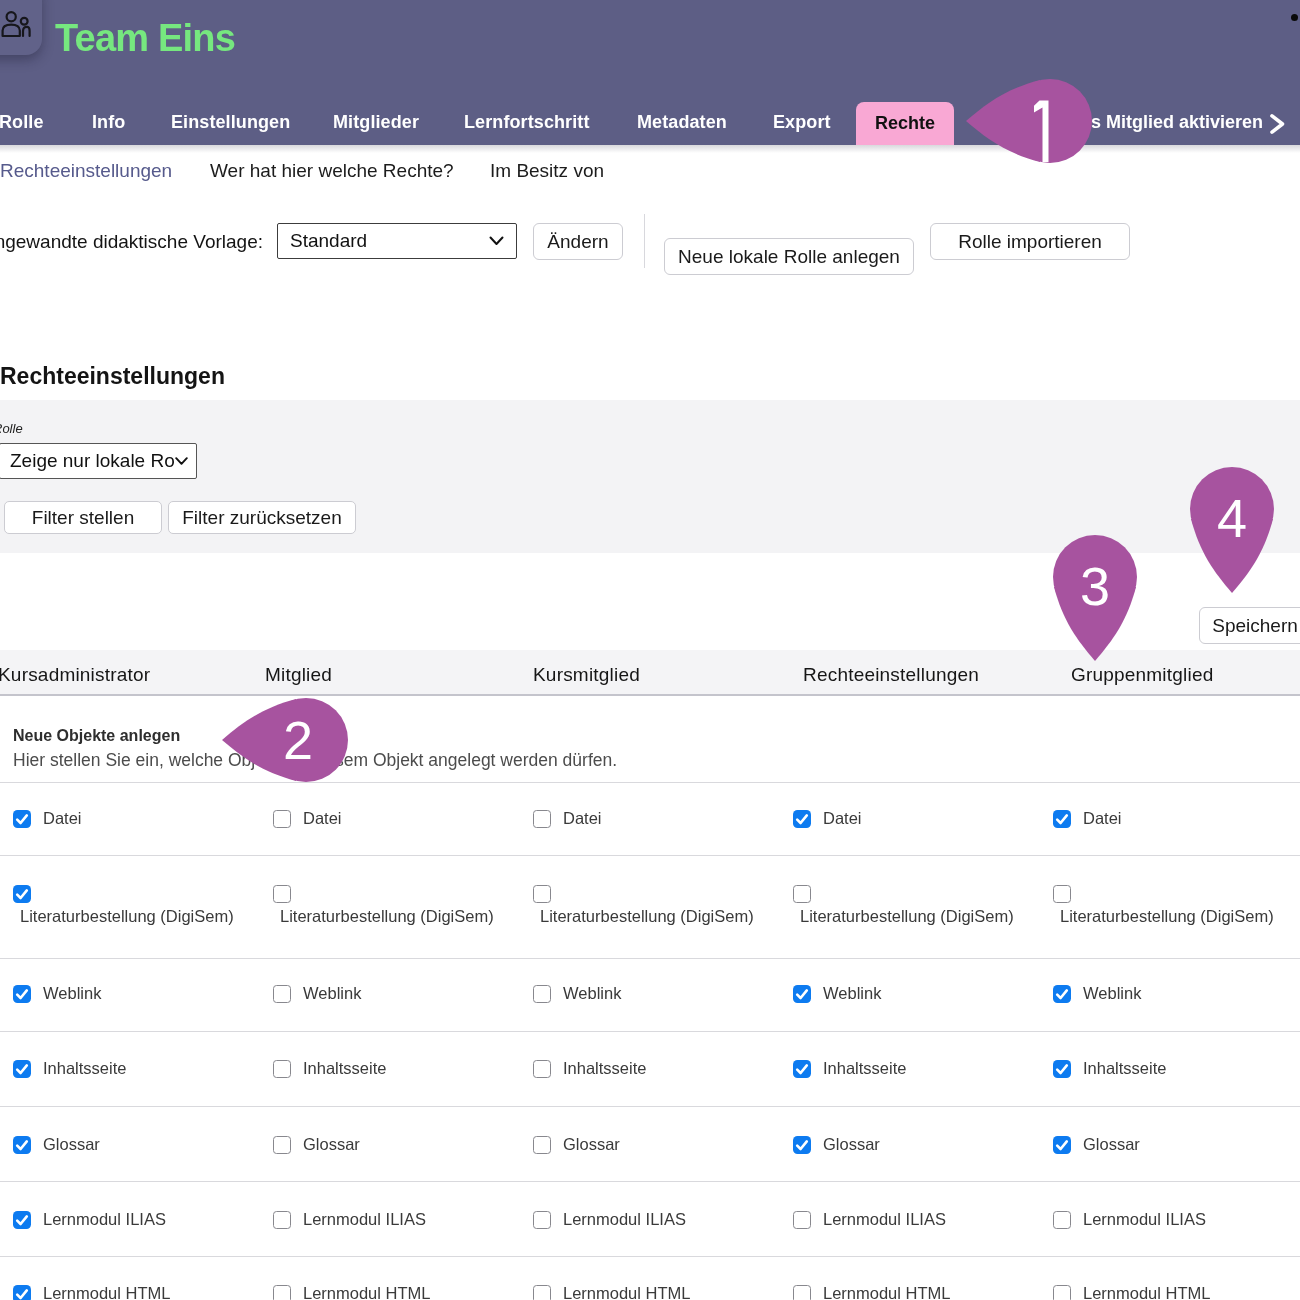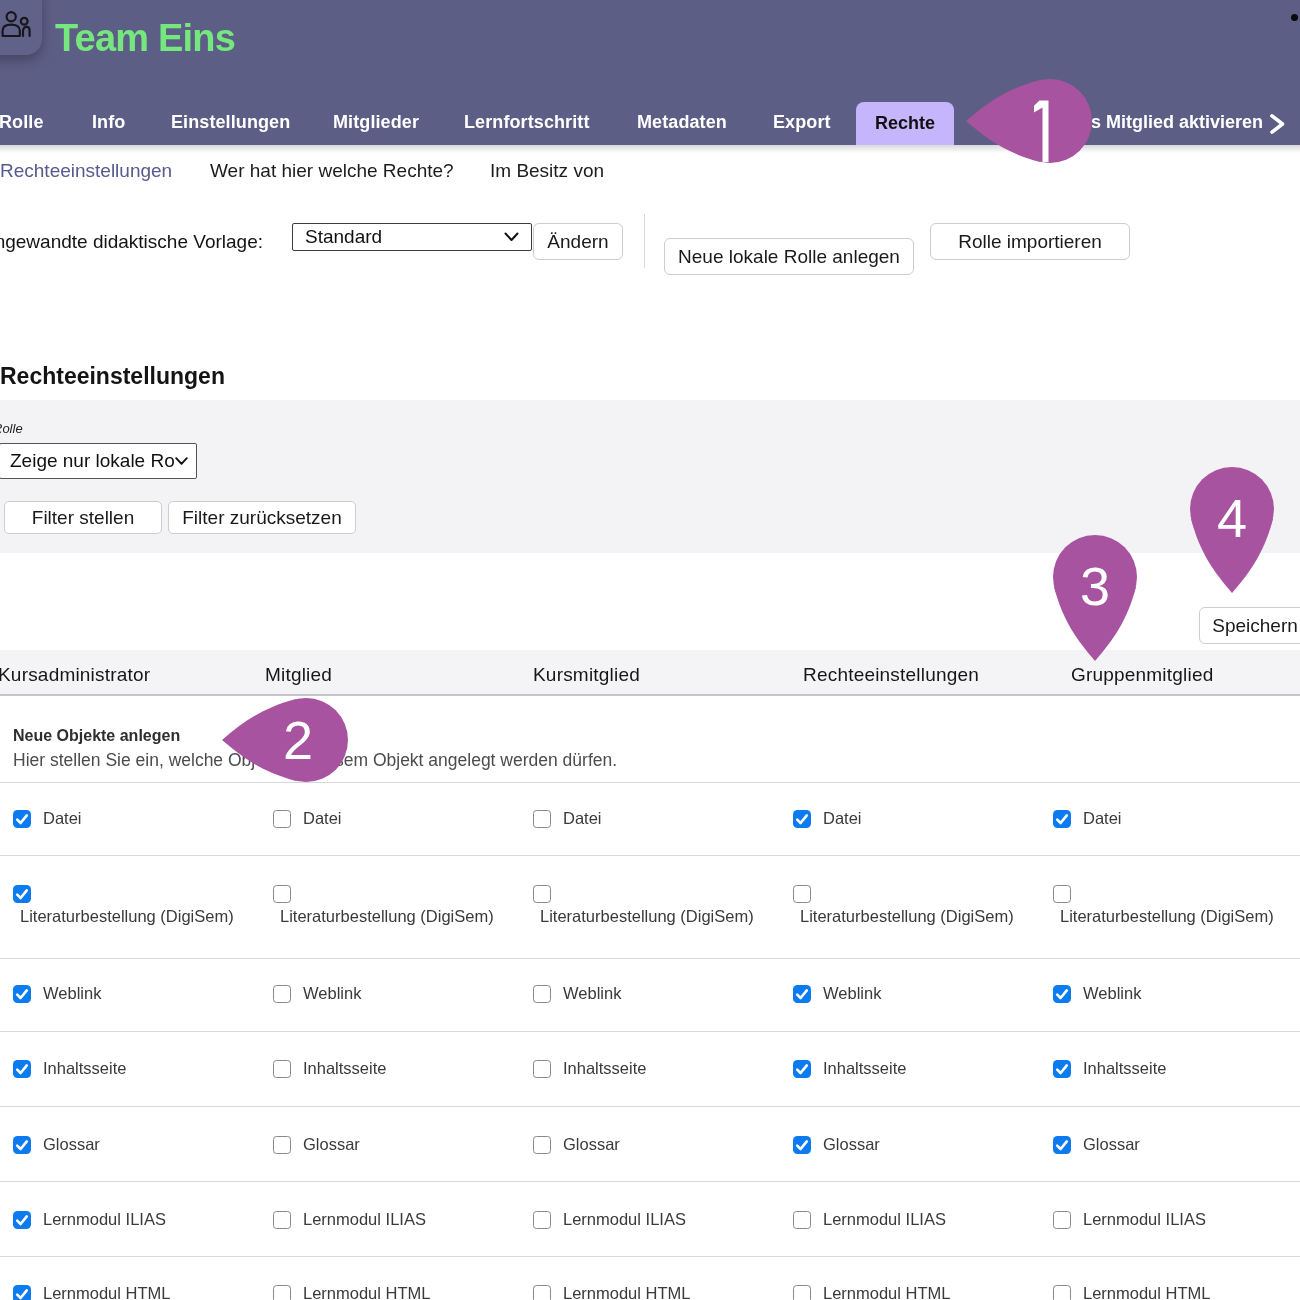--- a/index.html
+++ b/index.html
@@ -5,21 +5,21 @@
 <style>
   * { margin:0; padding:0; box-sizing:border-box; }
   html,body { width:1300px; height:1300px; overflow:hidden; }
   body { font-family:"Liberation Sans", sans-serif; background:#fff; position:relative; }
   .abs { position:absolute; }
   .hdr { left:0; top:0; width:1300px; height:145px; background:#5d5e85; }
   .tile { left:-22px; top:-18px; width:64px; height:73px; background:#616289; border-radius:16px;
           box-shadow:0 5px 12px rgba(20,20,40,.35); }
   .title { left:55px; top:17px; font-size:38px; font-weight:700; color:#76e77f; letter-spacing:-0.8px; }
   .tab { top:112px; font-size:18px; font-weight:700; color:#fff; white-space:nowrap; letter-spacing:0.1px; }
-  .activetab { left:856px; top:102px; width:98px; height:43px; background:#c4b5fd; border-radius:8px 8px 0 0; }
+  .activetab { left:856px; top:102px; width:98px; height:43px; background:#f9a8d4; border-radius:8px 8px 0 0; }
   .activetab span { position:absolute; left:0; right:0; top:11px; text-align:center; font-size:18px; font-weight:700; color:#111; }
   .hdrshadow { left:0; top:145px; width:1300px; height:8px;
      background:linear-gradient(to bottom, rgba(40,40,60,.18), rgba(40,40,60,0)); }
   .subnav { top:160px; font-size:19px; color:#1c1c1c; white-space:nowrap; }
   .btn { background:#fff; border:1px solid #ccccd2; border-radius:6px; font-size:19px; color:#1a1a1a;
          text-align:center; line-height:36px; white-space:nowrap; font-family:"Liberation Sans", sans-serif; }
   .sel { background:#fff; border:1.5px solid #3c3c3c; border-radius:2px; color:#111; }
   .sel .st { position:absolute; left:12px; top:50%; transform:translateY(-50%); font-size:19px; white-space:nowrap; }
   .chev { position:absolute; top:50%; transform:translateY(-50%); }
   .graypanel { left:0; top:400px; width:1300px; height:153px; background:#f3f3f5; }
@@ -60,21 +60,21 @@
     <path d="M6 2.8 L16.5 11 L6 19.2"></path>
   </svg>
 <div class="abs" style="left:1291px;top:14px;width:7px;height:7px;border-radius:50%;background:#0a0a0a"></div>
 <div class="abs hdrshadow"></div>
 
 <div class="abs subnav" style="left:0;color:#565a8c">Rechteeinstellungen</div>
 <div class="abs subnav" style="left:210px">Wer hat hier welche Rechte?</div>
 <div class="abs subnav" style="left:490px">Im Besitz von</div>
 
 <div class="abs" style="left:-18px;top:231px;font-size:19px;color:#141414;white-space:nowrap">Angewandte didaktische Vorlage:</div>
-<div class="abs sel" style="left:292px;top:223px;width:240px;height:28px">
+<div class="abs sel" style="left:277px;top:223px;width:240px;height:36px">
   <span class="st">Standard</span>
   <svg class="chev" style="right:12px" width="15" height="10" viewBox="0 0 15 10" fill="none" stroke="#111" stroke-width="2" stroke-linecap="round" stroke-linejoin="round">
       <path d="M1.5 1.5 L7.5 8 L13.5 1.5"></path>
     </svg>
 </div>
 <div class="abs btn" style="left:533px;top:223px;width:90px;height:37px;line-height:35px">Ändern</div>
 <div class="abs" style="left:644px;top:214px;width:1px;height:54px;background:#d8d8dd"></div>
 <div class="abs btn" style="left:664px;top:238px;width:250px;height:37px;line-height:35px">Neue lokale Rolle anlegen</div>
 <div class="abs btn" style="left:930px;top:223px;width:200px;height:37px;line-height:35px">Rolle importieren</div>
 

